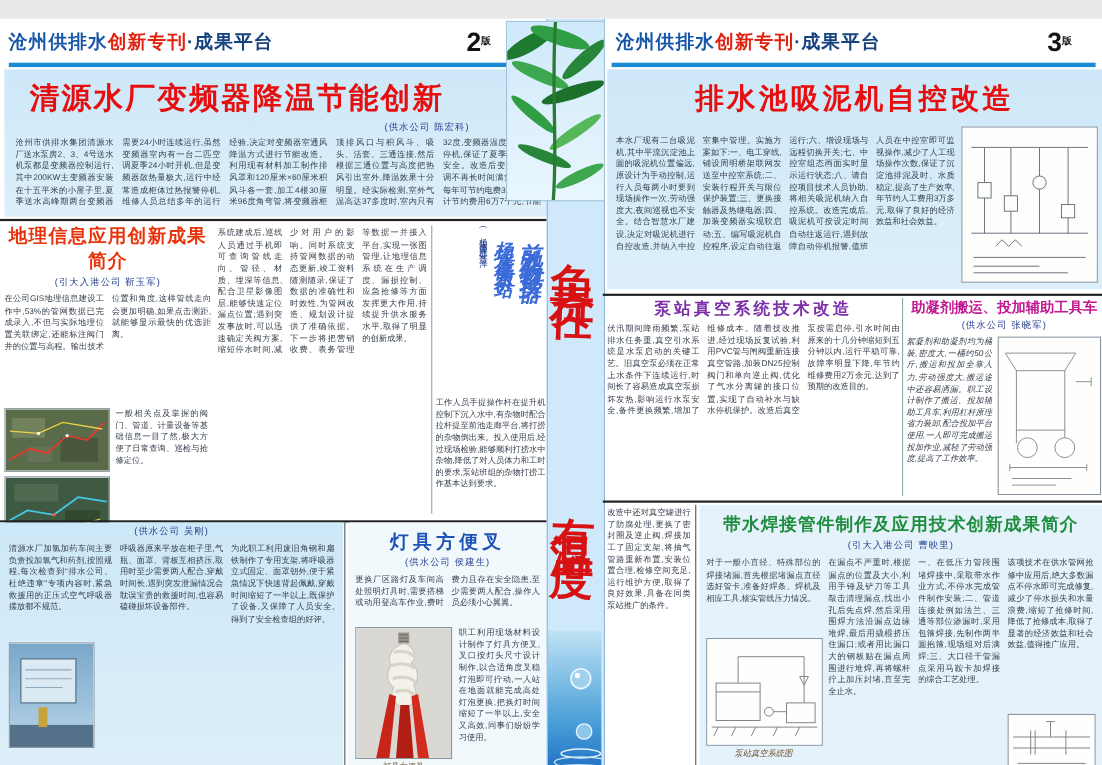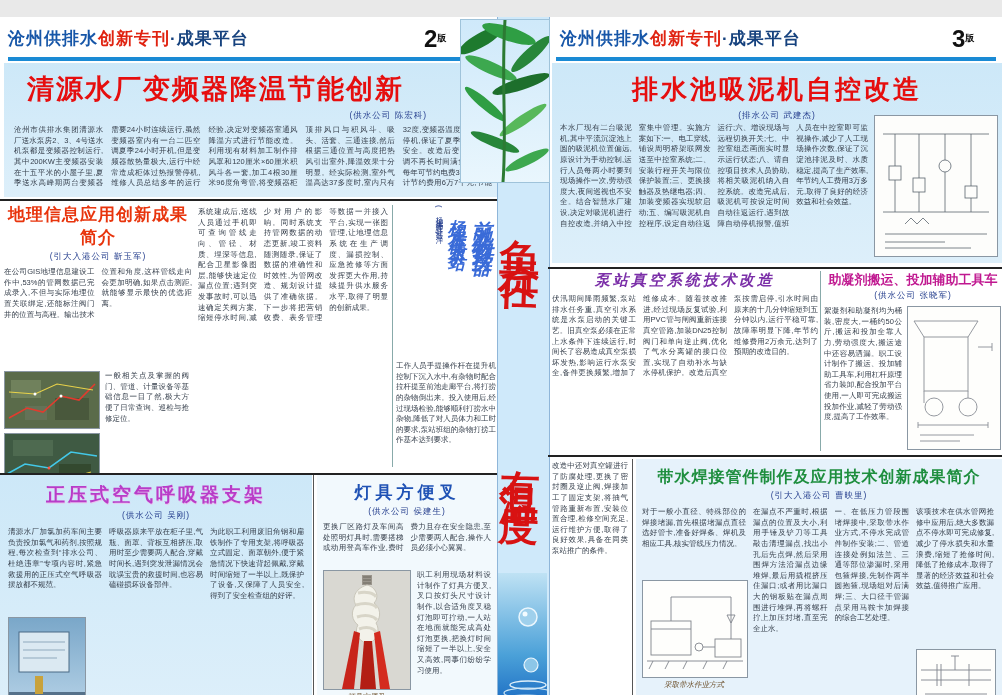--- a/index.html
+++ b/index.html
@@ -102,21 +102,20 @@
       <div class="vt-byline" style="margin-right:2px;">(杨埕水库管理处 聂洋)</div>
       <div class="vert-title vt-sub">杨埕水库低水泵站</div>
       <div class="vert-title vt-main">前池杂物打捞器</div>
     </div>
     <div class="tiny" style="margin-top:6px;height:100px;">工作人员手提操作杆在提升机控制下沉入水中,有杂物时配合拉杆提至前池走廊平台,将打捞的杂物倒出来。投入使用后,经过现场检验,能够顺利打捞水中杂物,降低了对人员体力和工时的要求,泵站班组的杂物打捞工作基本达到要求。</div>
   </div>
 
   <div class="hr-div" style="left:0;top:456px;width:497px;"></div>
 
   <div class="panel-blue" style="position:absolute;left:0;top:458px;width:312px;height:237px;">
-    <div style="color:#b83cc8;font-weight:bold;font-size:19px;text-align:center;letter-spacing:3px;margin-top:7px;text-shadow:0.6px 0.6px 0 #e8c2ee;">正压式空气呼吸器支架</div>
     <div class="byline" style="margin-top:2px;">(供水公司 吴刚)</div>
     <div style="display:flex;gap:7px;padding:5px 8px 0 8px;">
       <div style="width:94px;">
         <div class="tiny" style="height:86px;">清源水厂加氯加药车间主要负责投加氯气和药剂,按照规程,每次检查到“排水公司、杜绝违章”专项内容时,紧急救援用的正压式空气呼吸器摆放都不规范。</div>
         <div class="imgbox" style="width:76px;height:94px;margin-top:4px;">
           <svg width="76" height="94">
               <defs>
                 <linearGradient id="wp" x1="0" y1="0" x2="0" y2="1">
                   <stop offset="0" stop-color="#7aa7c9"></stop>
                   <stop offset="1" stop-color="#b8d4e8"></stop>
@@ -214,21 +213,20 @@
   <div class="masthead" style="left:560px;">
     <span class="mh-blue">沧州供排水</span><span class="mh-red">创新专刊</span><span class="mh-tail">·成果平台</span>
   </div>
   <div class="pageno" style="left:952px;">
     <span>3</span><small>版</small>
   </div>
   <div class="mh-rule" style="left:556px;top:40px;width:440px;"></div>
 
   <div class="panel-blue" style="position:absolute;left:552px;top:46px;width:450px;height:200px;">
     <div class="title-red" style="margin-top:9px;font-size:26px;letter-spacing:3px;">排水池吸泥机自控改造</div>
-    <div class="byline" style="margin-top:3px;">(排水公司 武建杰)</div>
     <div class="tiny cols4" style="position:absolute;left:8px;top:60px;width:308px;height:132px;">本水厂现有二台吸泥机,其中平流沉淀池上圆的吸泥机位置偏远,原设计为手动控制,运行人员每两小时要到现场操作一次,劳动强度大,夜间巡视也不安全。结合智慧水厂建设,决定对吸泥机进行自控改造,并纳入中控室集中管理。实施方案如下:一、电工穿线,铺设周明桥架联网发送至中控室系统;二、安装行程开关与限位保护装置;三、更换接触器及热继电器;四、加装变频器实现软启动;五、编写吸泥机自控程序,设定自动往返运行;六、增设现场与远程切换开关;七、中控室组态画面实时显示运行状态;八、请自控项目技术人员协助,将相关吸泥机纳入自控系统。改造完成后,吸泥机可按设定时间自动往返运行,遇到故障自动停机报警,值班人员在中控室即可监视操作,减少了人工现场操作次数,保证了沉淀池排泥及时、水质稳定,提高了生产效率,年节约人工费用3万多元,取得了良好的经济效益和社会效益。</div>
     <div class="imgbox" style="position:absolute;left:322px;top:52px;width:122px;height:140px;">
       <svg width="122" height="140">
           <rect width="122" height="140" fill="#fdfdfb"></rect>
           <g stroke="#5a646e" stroke-width="0.8" fill="none">
             <line x1="8" y1="18" x2="114" y2="18"></line>
             <line x1="20" y1="18" x2="20" y2="50"></line>
             <line x1="44" y1="18" x2="44" y2="62"></line>
             <line x1="70" y1="18" x2="70" y2="44"></line>
             <line x1="96" y1="18" x2="96" y2="70"></line>
@@ -246,31 +244,31 @@
             <line x1="10" y1="126" x2="70" y2="126"></line>
             <line x1="10" y1="132" x2="96" y2="132"></line>
           </g>
         </svg>
     </div>
   </div>
 
   <div class="hr-div" style="left:548px;top:250px;width:454px;"></div>
 
   <div style="position:absolute;left:552px;top:254px;width:266px;height:180px;">
-    <div style="color:#7b2fa8;font-weight:bold;font-style:italic;font-size:15px;text-align:center;letter-spacing:3px;">泵站真空系统技术改造</div>
+    <div style="color:#7b2fa8;font-weight:bold;font-size:15px;text-align:center;letter-spacing:3px;">泵站真空系统技术改造</div>
     <div class="tiny cols3" style="margin-top:4px;height:148px;">伏汛期间降雨频繁,泵站排水任务重,真空引水系统是水泵启动的关键工艺。旧真空泵必须在正常上水条件下连续运行,时间长了容易造成真空泵损坏发热,影响运行水泵安全,备件更换频繁,增加了维修成本。随着技改推进,经过现场反复试验,利用PVC管与闸阀重新连接真空管路,加装DN25控制阀门和单向逆止阀,优化了气水分离罐的接口位置,实现了自动补水与缺水停机保护。改造后真空泵按需启停,引水时间由原来的十几分钟缩短到五分钟以内,运行平稳可靠,故障率明显下降,年节约维修费用2万余元,达到了预期的改造目的。</div>
   </div>
 
   <div class="vr-div" style="left:820px;top:254px;height:180px;background:#8aa;"></div>
 
   <div style="position:absolute;left:824px;top:254px;width:178px;height:180px;">
     <div style="color:#c01890;font-weight:bold;font-size:13px;text-align:center;">助凝剂搬运、投加辅助工具车</div>
     <div class="byline" style="margin-top:1px;">(供水公司 张晓军)</div>
     <div style="display:flex;gap:5px;margin-top:4px;">
-      <div class="tiny" style="width:78px;height:144px;">絮凝剂和助凝剂均为桶装,密度大,一桶约50公斤,搬运和投加全靠人力,劳动强度大,搬运途中还容易洒漏。职工设计制作了搬运、投加辅助工具车,利用杠杆原理省力装卸,配合投加平台使用,一人即可完成搬运投加作业,减轻了劳动强度,提高了工作效率。</div>
+      <div class="tiny" style="width:78px;height:144px;font-style:italic;">絮凝剂和助凝剂均为桶装,密度大,一桶约50公斤,搬运和投加全靠人力,劳动强度大,搬运途中还容易洒漏。职工设计制作了搬运、投加辅助工具车,利用杠杆原理省力装卸,配合投加平台使用,一人即可完成搬运投加作业,减轻了劳动强度,提高了工作效率。</div>
       <div class="imgbox" style="width:92px;height:142px;">
         <svg width="92" height="142">
             <rect width="92" height="142" fill="#fefefc"></rect>
             <g stroke="#8a8f96" stroke-width="0.9" fill="none">
               <rect x="16" y="30" width="44" height="54"></rect>
               <line x1="16" y1="30" x2="6" y2="14"></line>
               <line x1="60" y1="30" x2="70" y2="14"></line>
               <line x1="6" y1="14" x2="70" y2="14"></line>
               <circle cx="26" cy="100" r="9"></circle>
               <circle cx="60" cy="100" r="9"></circle>
@@ -315,21 +313,21 @@
                 <circle cx="56" cy="66" r="4"></circle>
                 <line x1="4" y1="80" x2="100" y2="80"></line>
                 <line x1="10" y1="80" x2="6" y2="88"></line>
                 <line x1="26" y1="80" x2="22" y2="88"></line>
                 <line x1="44" y1="80" x2="40" y2="88"></line>
                 <line x1="64" y1="80" x2="60" y2="88"></line>
                 <line x1="84" y1="80" x2="80" y2="88"></line>
               </g>
             </svg>
         </div>
-        <div class="caption" style="font-style:italic;">采取带水作业方式</div>
+        <div class="caption" style="font-style:italic;">泵站真空系统图</div>
       </div>
       <div class="tiny" style="width:78px;height:204px;">在漏点不严重时,根据漏点的位置及大小,利用手锤及铲刀等工具敲击清理漏点,找出小孔后先点焊,然后采用围焊方法沿漏点边缘堆焊,最后用撬棍挤压住漏口;或者用比漏口大的钢板贴在漏点周围进行堆焊,再将螺杆拧上加压封堵,直至完全止水。</div>
       <div class="tiny" style="width:78px;height:204px;">一、在低压力管段围堵焊接中,采取带水作业方式,不停水完成管件制作安装;二、管道连接处例如法兰、三通等部位渗漏时,采用包箍焊接,先制作两半圆抱箍,现场组对后满焊;三、大口径干管漏点采用马鞍卡加焊接的综合工艺处理。</div>
       <div style="width:78px;">
         <div class="tiny" style="height:138px;">该项技术在供水管网抢修中应用后,绝大多数漏点不停水即可完成修复,减少了停水损失和水量浪费,缩短了抢修时间,降低了抢修成本,取得了显著的经济效益和社会效益,值得推广应用。</div>
         <div class="imgbox" style="width:78px;height:52px;margin-top:4px;">
           <svg width="78" height="52">
               <rect width="78" height="52" fill="#fefefc"></rect>
               <g stroke="#80858c" stroke-width="0.9" fill="none">
                 <line x1="4" y1="20" x2="74" y2="20"></line>

